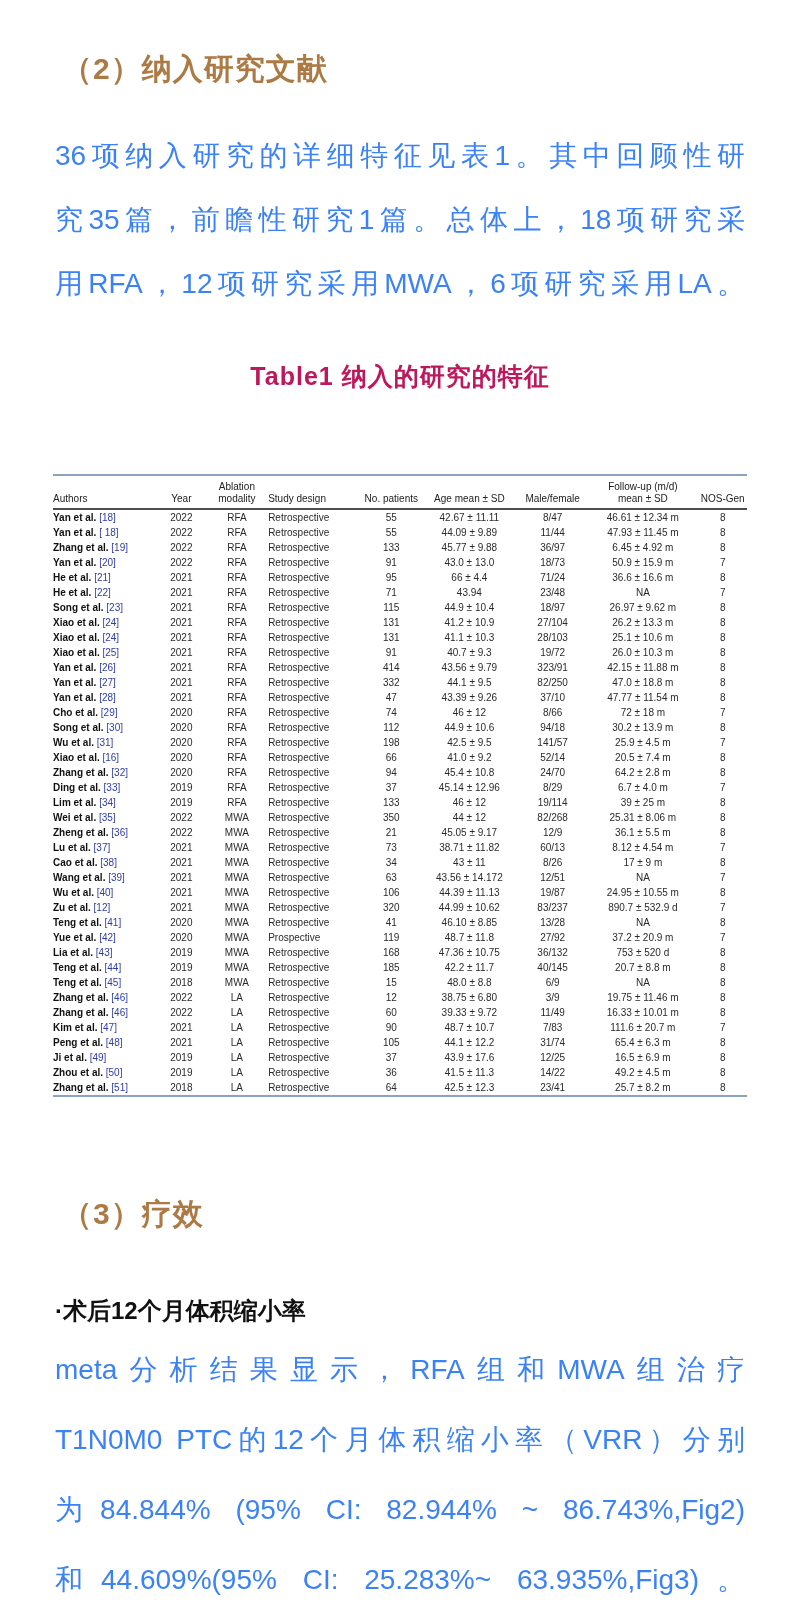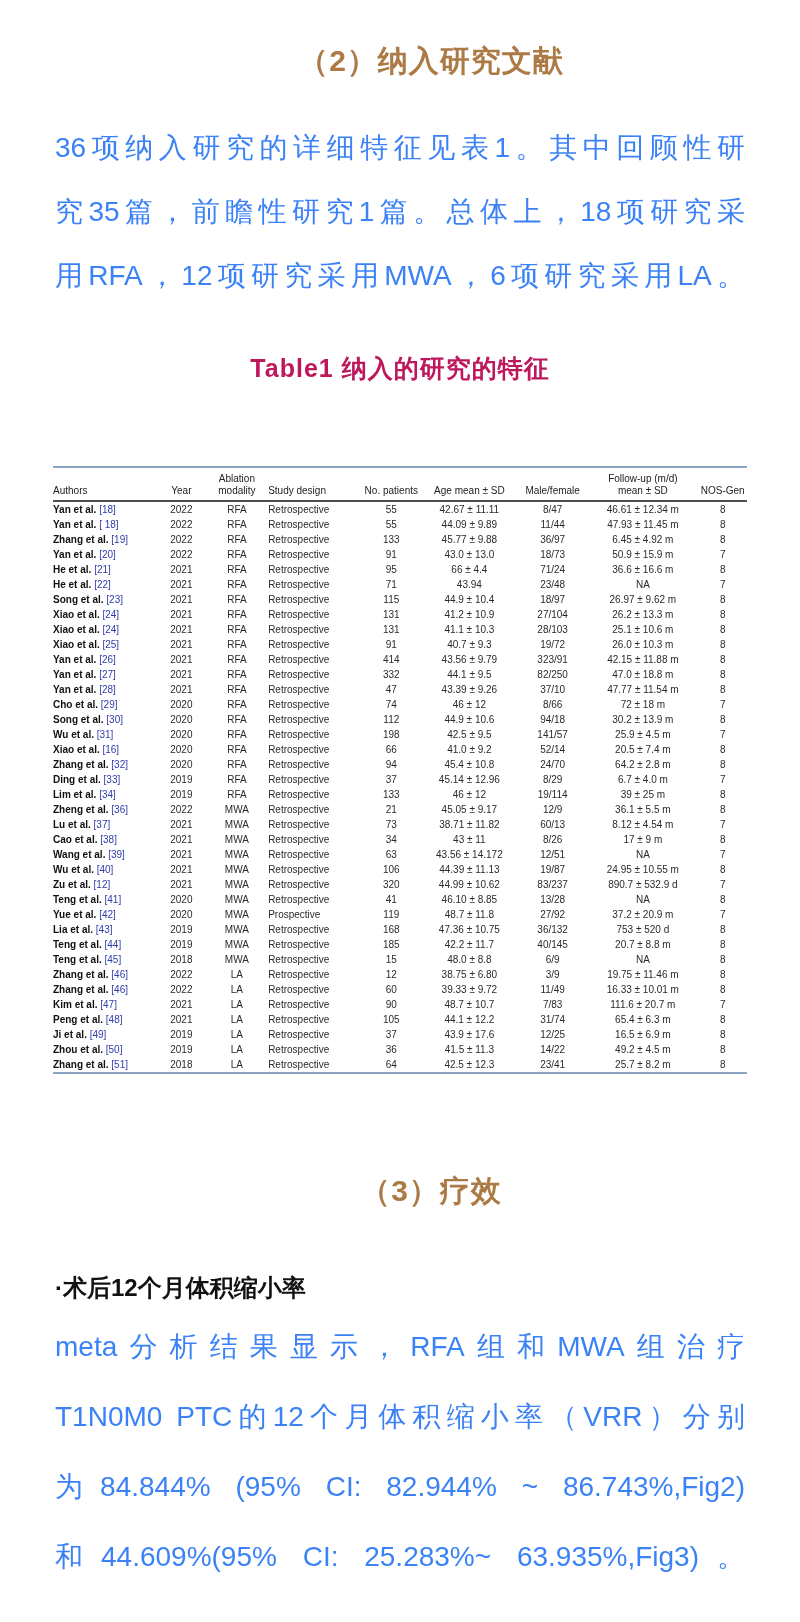--- a/index.html
+++ b/index.html
@@ -6,27 +6,26 @@
   body{
     width:800px;
     font-family:"Liberation Sans","DejaVu Sans",sans-serif;
     color:#1d1d1d;
     -webkit-font-smoothing:antialiased;
   }
   .page{width:800px;min-height:1622px;padding:36px 0 7px 0;box-sizing:border-box;background:#fff;}
 
   
   .gold-heading{
-    margin:4px 0 0 62px;
+    margin:12px 0 0 62px;
     font-size:30px;
     line-height:42px;
     font-weight:700;
     color:#ac7a45;
     letter-spacing:1px;
-    text-align:center;
   }
   .gold-heading.second{margin-top:96px;}
 
   
   .para{
     margin:34px 55px 0 55px;
     font-size:28px;
     color:#3b82f6;
   }
   .para .para-line{
@@ -350,20 +349,31 @@
             <td class="c-year">2019</td>
             <td class="c-mod">RFA</td>
             <td class="c-design">Retrospective</td>
             <td class="c-pat">133</td>
             <td class="c-age">46 ± 12</td>
             <td class="c-mf">19/114</td>
             <td class="c-fu">39 ± 25 m</td>
             <td class="c-nos">8</td>
           </tr>
           <tr>
+            <td class="c-authors"><span class="au-name">Wei et al. </span><span class="au-cite">[35]</span></td>
+            <td class="c-year">2022</td>
+            <td class="c-mod">MWA</td>
+            <td class="c-design">Retrospective</td>
+            <td class="c-pat">350</td>
+            <td class="c-age">44 ± 12</td>
+            <td class="c-mf">82/268</td>
+            <td class="c-fu">25.31 ± 8.06 m</td>
+            <td class="c-nos">8</td>
+          </tr>
+          <tr>
             <td class="c-authors"><span class="au-name">Zheng et al. </span><span class="au-cite">[36]</span></td>
             <td class="c-year">2022</td>
             <td class="c-mod">MWA</td>
             <td class="c-design">Retrospective</td>
             <td class="c-pat">21</td>
             <td class="c-age">45.05 ± 9.17</td>
             <td class="c-mf">12/9</td>
             <td class="c-fu">36.1 ± 5.5 m</td>
             <td class="c-nos">8</td>
           </tr>

